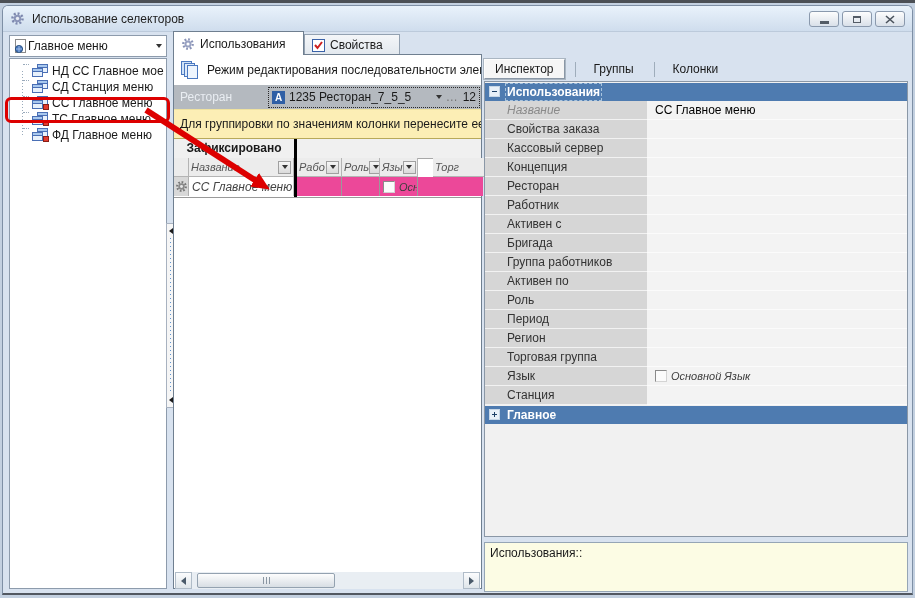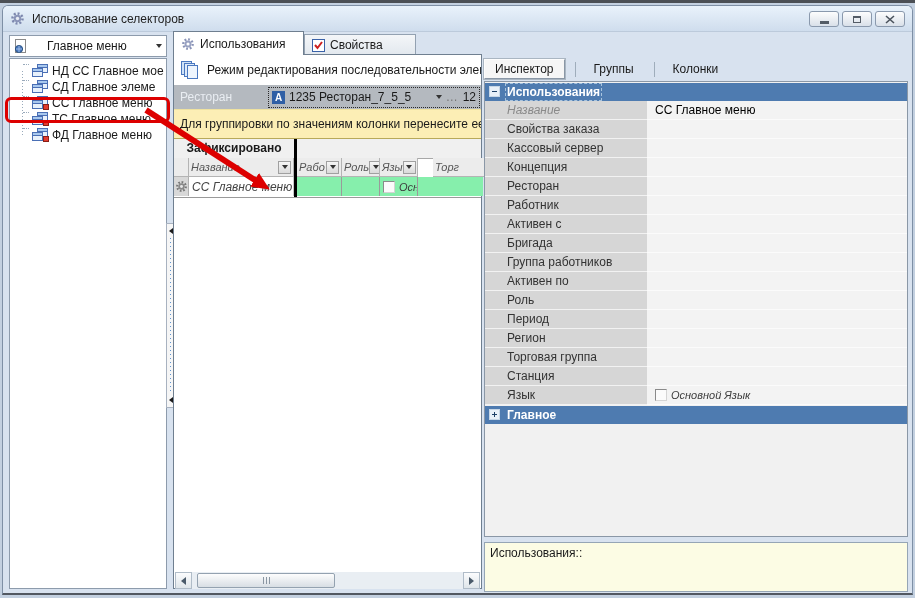--- a/index.html
+++ b/index.html
@@ -15,21 +15,21 @@
     background:linear-gradient(#e9f2fb,#cfdded);border-bottom:1px solid #bccadb;
     border-radius:5px 5px 0 0;display:flex;align-items:center;padding-left:7px;box-sizing:border-box;}
   .title-text{margin-left:7px;color:#222;}
   .winbtns{position:absolute;right:7px;top:5px;display:flex;gap:3px;}
   .wbtn{width:30px;height:16px;background:linear-gradient(#fdfdfd,#d9e0e9);
     border:1px solid #8a99ad;border-radius:3px;display:flex;align-items:center;justify-content:center;box-sizing:border-box;}
   .glyph-min{width:9px;height:3px;background:#545c66;margin-top:6px;}
   .glyph-rst{width:8px;height:7px;border:1px solid #545c66;border-top-width:2px;box-sizing:border-box;}
   
   .combo{position:absolute;left:6px;top:29px;width:158px;height:22px;background:#fff;
-    border:1px solid #8d9bac;box-sizing:border-box;display:flex;align-items:center;padding:0 4px;gap:20px;}
+    border:1px solid #8d9bac;box-sizing:border-box;display:flex;align-items:center;padding:0 4px;gap:1px;}
   .combo .lbl{flex:1;}
   .tree{position:absolute;left:6px;top:52px;width:158px;height:531px;background:#fff;
     border:1px solid #8d9bac;box-sizing:border-box;padding-top:5px;}
   .treevline{position:absolute;left:12px;top:12px;width:1px;height:66px;
     background:repeating-linear-gradient(to bottom,#9ab 0 1px,transparent 1px 3px);}
   .tree-item{position:relative;height:16px;display:flex;align-items:flex-start;padding-left:13px;gap:3px;white-space:nowrap;}
   .tree-item .stub{width:6px;height:1px;border-top:1px dotted #9ab;}
   .tri-d{width:0;height:0;border-left:3.5px solid transparent;border-right:3.5px solid transparent;border-top:4px solid #333;}
   
   .splitter{position:absolute;width:9px;height:185px;top:217px;background:#f6f6f6;
@@ -37,21 +37,21 @@
   .splitter .dots{position:absolute;left:3px;top:14px;bottom:14px;width:1px;
     background:repeating-linear-gradient(to bottom,#5f93cf 0 1px,transparent 1px 4px);}
   .chev{position:absolute;width:0;height:0;left:2px;}
   .chev.l{border-top:3px solid transparent;border-bottom:3px solid transparent;border-right:4px solid #1a1a1a;}
   .chev.r{border-top:3px solid transparent;border-bottom:3px solid transparent;border-left:4px solid #1a1a1a;}
   .chev.top{top:4px;} .chev.bot{bottom:4px;}
   
   .mtab{position:absolute;box-sizing:border-box;display:flex;align-items:center;gap:5px;padding:0 7px;white-space:nowrap;}
   .mtab.active{left:170px;top:25px;width:131px;height:24px;background:#fff;
     border:1px solid #6f7f90;border-bottom:none;z-index:5;}
-  .mtab.inactive{left:301px;top:28px;width:112px;height:21px;background:linear-gradient(#f4f6f8,#e2e8ee);
+  .mtab.inactive{left:301px;top:28px;width:96px;height:21px;background:linear-gradient(#f4f6f8,#e2e8ee);
     border:1px solid #93a1b1;border-bottom:none;}
   .midbox{position:absolute;left:170px;top:48px;width:309px;height:535px;background:#fff;
     border:1px solid #6f7f90;box-sizing:border-box;}
   .toolbar{position:absolute;left:0;top:0;right:0;height:30px;border-bottom:1px solid #cfcfcf;
     display:flex;align-items:center;padding-left:6px;gap:8px;white-space:nowrap;overflow:hidden;}
   .resto{position:absolute;left:0;top:30px;right:0;height:24px;background:#b4b9bf;
     display:flex;align-items:center;padding-left:6px;box-sizing:border-box;}
   .resto .rlabel{color:#e9edf2;width:88px;}
   .rcombo{display:flex;align-items:center;gap:4px;border:1px dotted #2a2a2a;height:19px;
     padding:0 3px;flex:1;margin-right:1px;overflow:hidden;white-space:nowrap;}
@@ -70,21 +70,21 @@
     border-bottom:1px solid #b4b4b4;box-sizing:border-box;display:flex;align-items:center;
     padding:0 2px;font-style:italic;color:#555;font-size:11px;overflow:hidden;white-space:nowrap;}
   .fbtn{margin-left:auto;width:13px;height:13px;background:linear-gradient(#f6f6f6,#dadada);
     border:1px solid #a0a0a0;display:flex;align-items:center;justify-content:center;flex:0 0 auto;box-sizing:border-box;}
   .vdiv{position:absolute;left:120px;top:84px;width:3px;height:58px;background:#000;z-index:3;}
   .drow{position:absolute;left:0;top:122px;right:0;height:20px;border-bottom:1px solid #9a9a9a;}
   .dcell{position:absolute;top:0;height:19px;box-sizing:border-box;display:flex;align-items:center;
     padding:0 3px;overflow:hidden;white-space:nowrap;}
   .gearcell{background:#d8d8d8;border-right:1px solid #b0b0b0;justify-content:center;padding:0;}
   .namecell{background:#fff;font-style:italic;color:#444;border-right:1px solid #c8c8c8;}
-  .graycell{background:#86efac;border-right:1px solid #9a9a9a;}
+  .graycell{background:#ec4899;border-right:1px solid #9a9a9a;}
   .cbx{width:12px;height:12px;background:#fbfbfb;border:1px solid;border-color:#8a8a8a #d4d4d4 #d4d4d4 #8a8a8a;
     box-sizing:border-box;flex:0 0 auto;}
   .oslbl{font-style:italic;color:#3d3d3d;font-size:11px;margin-left:4px;}
   .hscroll{position:absolute;left:1px;right:1px;top:517px;height:17px;background:#e9eef3;display:flex;align-items:center;}
   .sbtn{width:17px;height:17px;background:linear-gradient(#fbfcfd,#dfe5ea);border:1px solid #b0bcc8;
     box-sizing:border-box;display:flex;align-items:center;justify-content:center;flex:0 0 auto;}
   .tri-l{width:0;height:0;border-top:4px solid transparent;border-bottom:4px solid transparent;border-right:5px solid #4a5a6a;}
   .tri-r{width:0;height:0;border-top:4px solid transparent;border-bottom:4px solid transparent;border-left:5px solid #4a5a6a;}
   .thumb{position:absolute;left:22px;width:138px;top:1px;height:15px;background:linear-gradient(#fdfdfd,#d8dee4);
     border:1px solid #94a2b0;border-radius:2px;box-sizing:border-box;display:flex;align-items:center;justify-content:center;gap:2px;}
@@ -173,21 +173,21 @@
       </div>
 
       <div class="tree-item">
         <span class="stub"></span>
         <svg class="ico" width="17" height="14" viewBox="0 0 17 14">
           <rect x="5.5" y="0.5" width="10" height="8" fill="#e8f1fb" stroke="#4a6fb5"></rect>
             <rect x="5.5" y="0.5" width="10" height="3" fill="#a8c8ee" stroke="#4a6fb5"></rect>
           <rect x="0.5" y="4.5" width="10" height="8" fill="#e8f1fb" stroke="#4a6fb5"></rect>
             <rect x="0.5" y="4.5" width="10" height="3" fill="#a8c8ee" stroke="#4a6fb5"></rect>
         </svg>
-        <span>СД Главное элеме</span>
+        <span>СД Станция меню</span>
       </div>
 
       <div class="tree-item">
         <span class="stub"></span>
         <svg class="ico" width="17" height="14" viewBox="0 0 17 14">
           <rect x="5.5" y="0.5" width="10" height="8" fill="#e8f1fb" stroke="#4a6fb5"></rect>
             <rect x="5.5" y="0.5" width="10" height="3" fill="#a8c8ee" stroke="#4a6fb5"></rect>
           <rect x="0.5" y="4.5" width="10" height="8" fill="#e8f1fb" stroke="#4a6fb5"></rect>
             <rect x="0.5" y="4.5" width="10" height="3" fill="#a8c8ee" stroke="#4a6fb5"></rect>
           <rect x="11.5" y="8.5" width="5" height="5" fill="#e23b2e" stroke="#8a1f16"></rect>
@@ -412,29 +412,29 @@
       </div>
       <div class="prow">
         <div class="plabel">Регион</div>
         <div class="pvalue"></div>
       </div>
       <div class="prow">
         <div class="plabel">Торговая группа</div>
         <div class="pvalue"></div>
       </div>
       <div class="prow">
-        <div class="plabel">Станция</div>
-        <div class="pvalue"></div>
-      </div>
-      <div class="prow">
         <div class="plabel">Язык</div>
         <div class="pvalue">
           <span class="cbx"></span>
           <span class="oslbl">Основной Язык</span>
         </div>
+      </div>
+      <div class="prow">
+        <div class="plabel">Станция</div>
+        <div class="pvalue"></div>
       </div>
 
       <div class="sechdr">
         <span class="expbox">
             <span class="h"></span>
             <span class="v"></span>
           </span>
         <span>Главное</span>
       </div>
     </div>

